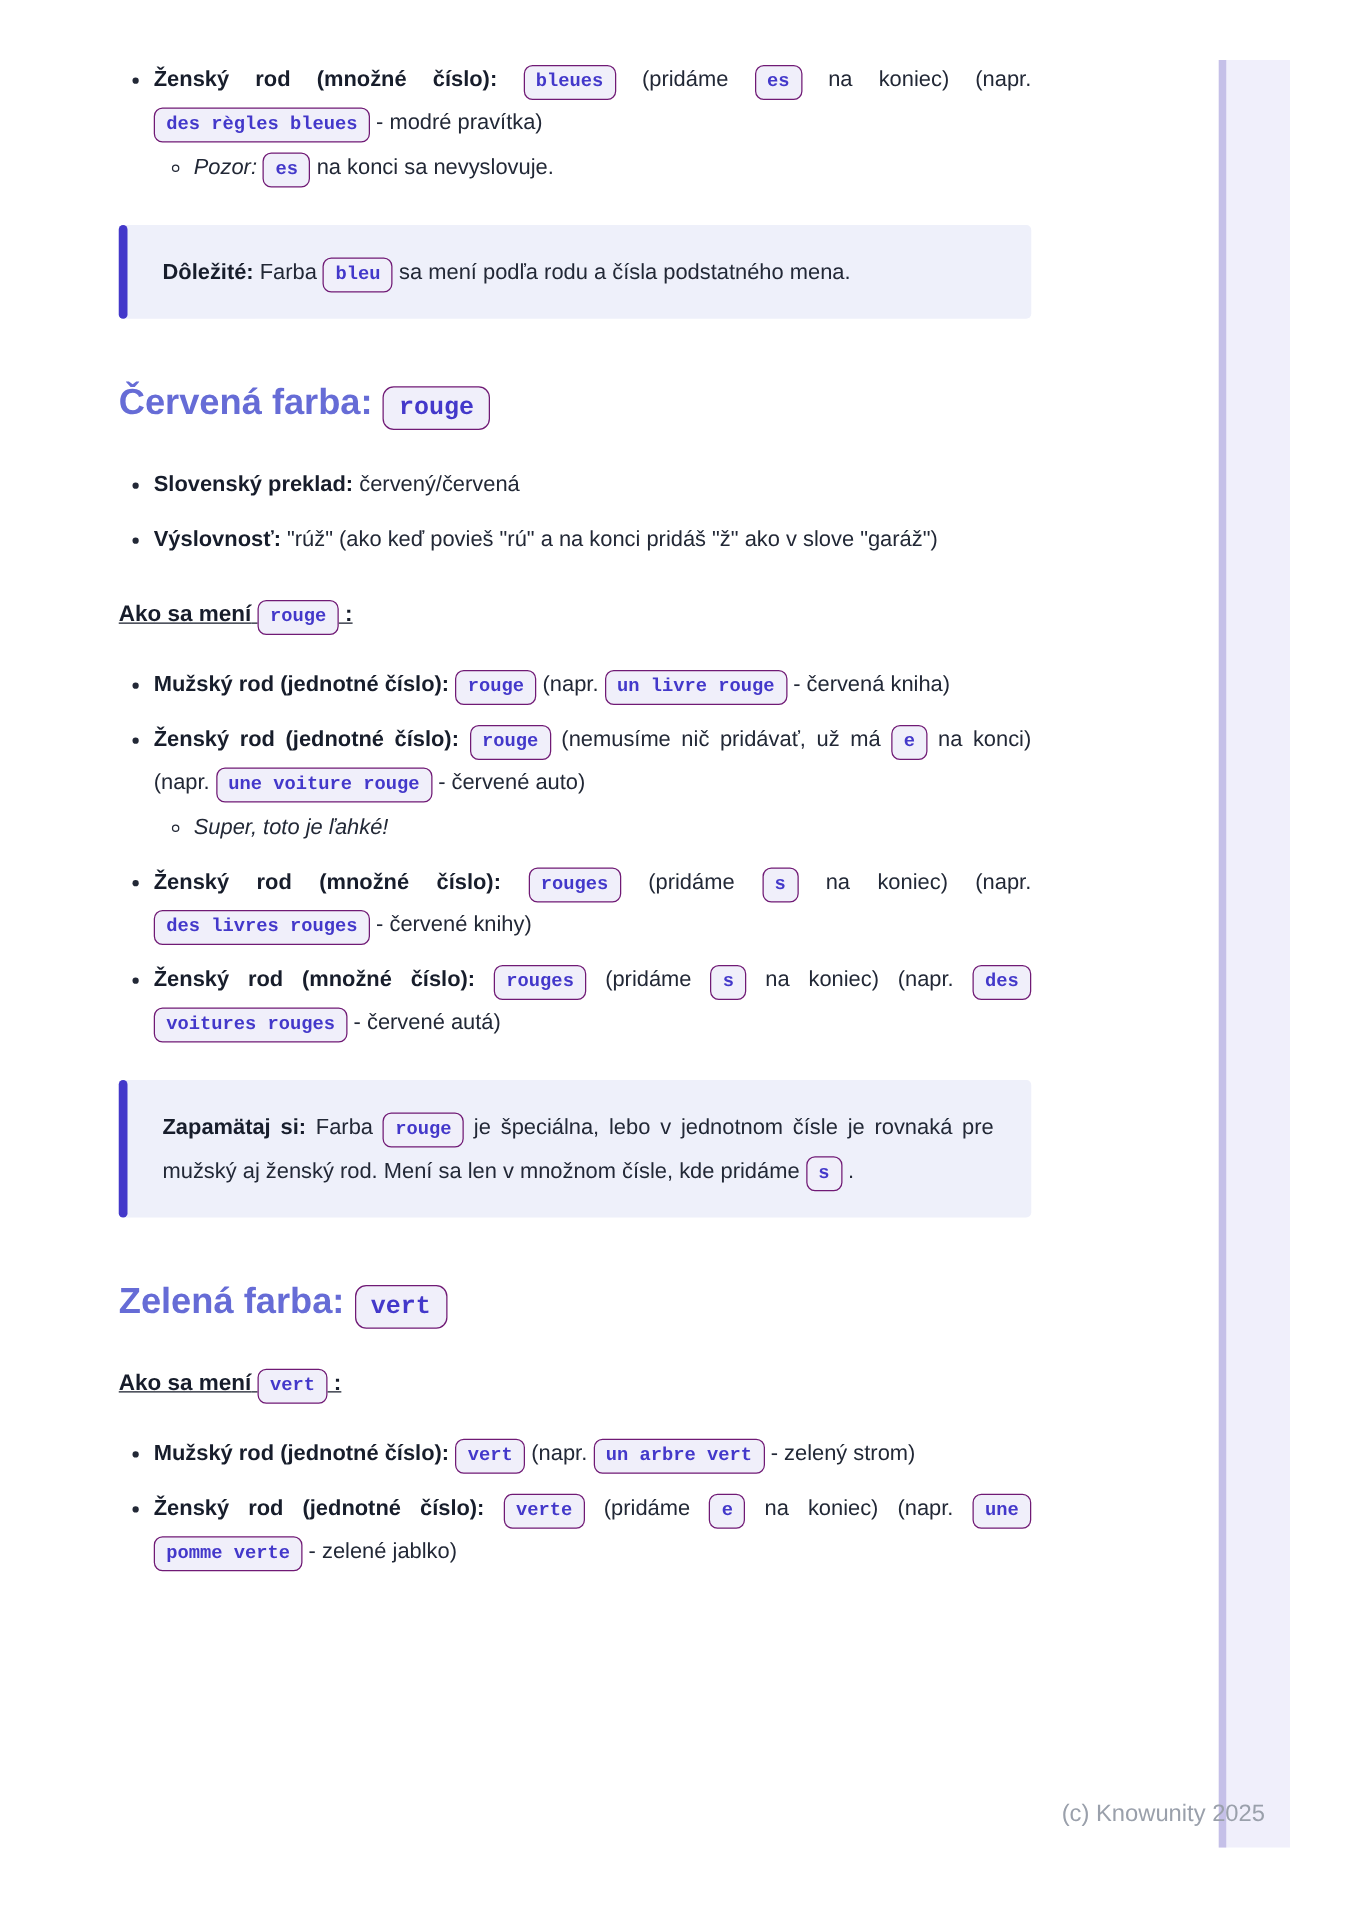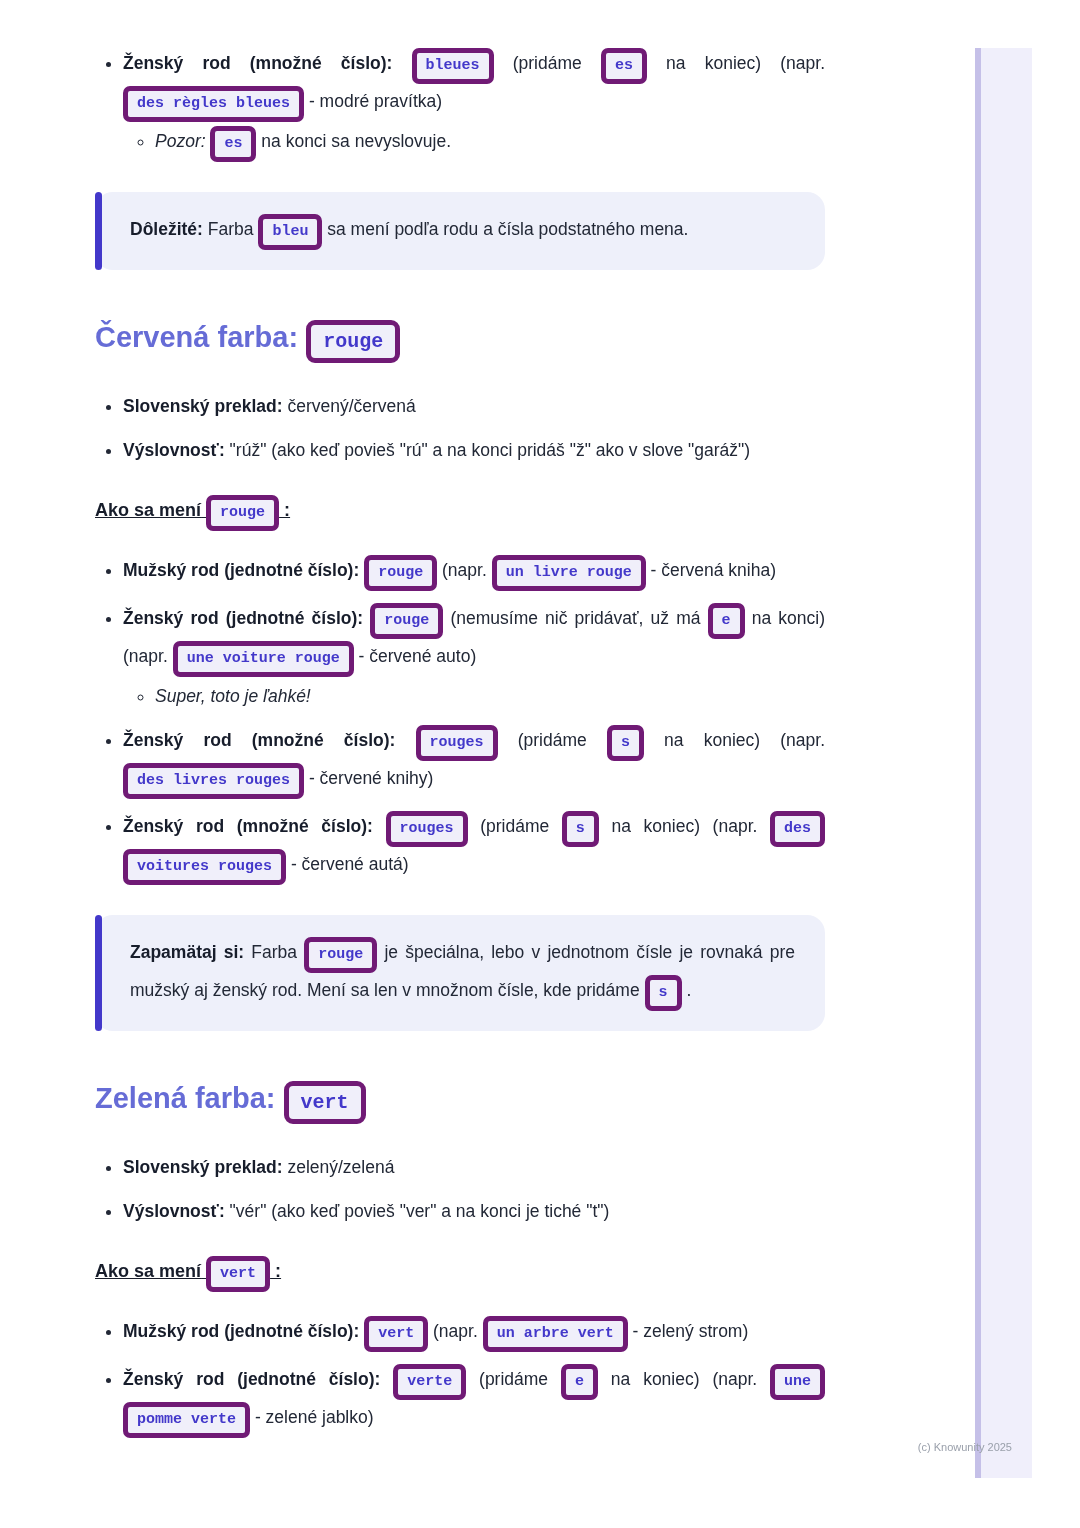--- a/index.html
+++ b/index.html
@@ -11,44 +11,44 @@
   
   ul.main{list-style:disc;margin:0;padding-left:28px;}
   ul.main > li{font-size:17.5px;line-height:34px;text-align:justify;margin:0 0 10px 0;}
   ul.main > li:last-child{margin-bottom:0;}
   ul.sub{list-style:circle;margin:2px 0 0 0;padding-left:32px;}
   ul.sub > li{font-size:17.5px;line-height:34px;margin:0;text-align:left;}
   strong{font-weight:700;color:#171d2b;}
   em{font-style:italic;}
   
   .badge{
-    display:inline-block;background:#f0effa;border:5px solid #701a75;border-radius:7px;
+    display:inline-block;background:#f0effa;border:1px solid #701a75;border-radius:7px;
     padding:0 9px;font-family:"Liberation Mono", monospace;font-weight:700;
     font-size:15px;line-height:26px;color:#4338ca;white-space:nowrap;vertical-align:baseline;
   }
   .badge-lg{font-size:20px;line-height:33px;padding:0 12px;border-radius:9px;}
   
   h2.section-heading{
     font-size:29px;line-height:38px;font-weight:700;color:#666cd6;
     margin:48px 0 26px 0;
   }
   p.lead{font-size:18px;line-height:34px;font-weight:700;color:#171d2b;margin:26px 0 22px 0;text-decoration:underline;}
   
   .callout{
-    position:relative;background:#eef0fa;border-radius:18px;
+    position:relative;background:#eef0fa;border-radius:4px;
     padding:20px 30px 20px 35px;margin:30px 0 40px 0;
   }
   .callout p{margin:0;font-size:17.5px;line-height:35px;text-align:justify;}
   .callout-bar{
     position:absolute;left:0;top:0;bottom:0;width:7px;background:#4338ca;border-radius:6px;
   }
   
   .right-strip{position:absolute;left:975px;top:48px;width:57px;height:1430px;background:#f0effb;}
   .strip-line{position:absolute;left:0;top:0;width:6px;height:100%;background:#c5c0e8;}
-  .watermark{position:absolute;top:1441px;right:68px;font-size:11px;color:#9aa0ab;z-index:5;}
+  .watermark{position:absolute;top:1441px;right:68px;font-size:19px;color:#9aa0ab;z-index:5;}
 </style>
 </head>
 <body>
 
 <div class="page">
   <div id="content">
       <ul class="main">
         <li><strong>Ženský rod (množné číslo):</strong> <code class="badge">bleues</code> (pridáme <code class="badge">es</code> na koniec) (napr. <code class="badge">des règles bleues</code> - modré pravítka)<ul class="sub">
             <li><em>Pozor:</em> <code class="badge">es</code> na konci sa nevyslovuje.</li>
           </ul></li>
@@ -69,24 +69,20 @@
             <li><em>Super, toto je ľahké!</em></li>
           </ul></li>
         <li><strong>Ženský rod (množné číslo):</strong> <code class="badge">rouges</code> (pridáme <code class="badge">s</code> na koniec) (napr. <code class="badge">des livres rouges</code> - červené knihy)</li>
         <li><strong>Ženský rod (množné číslo):</strong> <code class="badge">rouges</code> (pridáme <code class="badge">s</code> na koniec) (napr. <code class="badge">des</code> <code class="badge">voitures rouges</code> - červené autá)</li>
       </ul>
       <div class="callout">
         <div class="callout-bar"></div>
         <p><strong>Zapamätaj si:</strong> Farba <code class="badge">rouge</code> je špeciálna, lebo v jednotnom čísle je rovnaká pre mužský aj ženský rod. Mení sa len v množnom čísle, kde pridáme <code class="badge">s</code> .</p>
       </div>
       <h2 class="section-heading"><span>Zelená farba: </span><code class="badge badge-lg">vert</code></h2>
-      <ul class="main">
-        <li><strong>Slovenský preklad:</strong> zelený/zelená</li>
-        <li><strong>Výslovnosť:</strong> "vér" (ako keď povieš "ver" a na konci je tiché "t")</li>
-      </ul>
       <p class="lead"><strong>Ako sa mení</strong> <code class="badge">vert</code><strong> :</strong></p>
       <ul class="main">
         <li><strong>Mužský rod (jednotné číslo):</strong> <code class="badge">vert</code> (napr. <code class="badge">un arbre vert</code> - zelený strom)</li>
         <li><strong>Ženský rod (jednotné číslo):</strong> <code class="badge">verte</code> (pridáme <code class="badge">e</code> na koniec) (napr. <code class="badge">une</code> <code class="badge">pomme verte</code> - zelené jablko)</li>
       </ul>
     </div>
 </div>
 
 <div class="right-strip">
   <div class="strip-line"></div>

